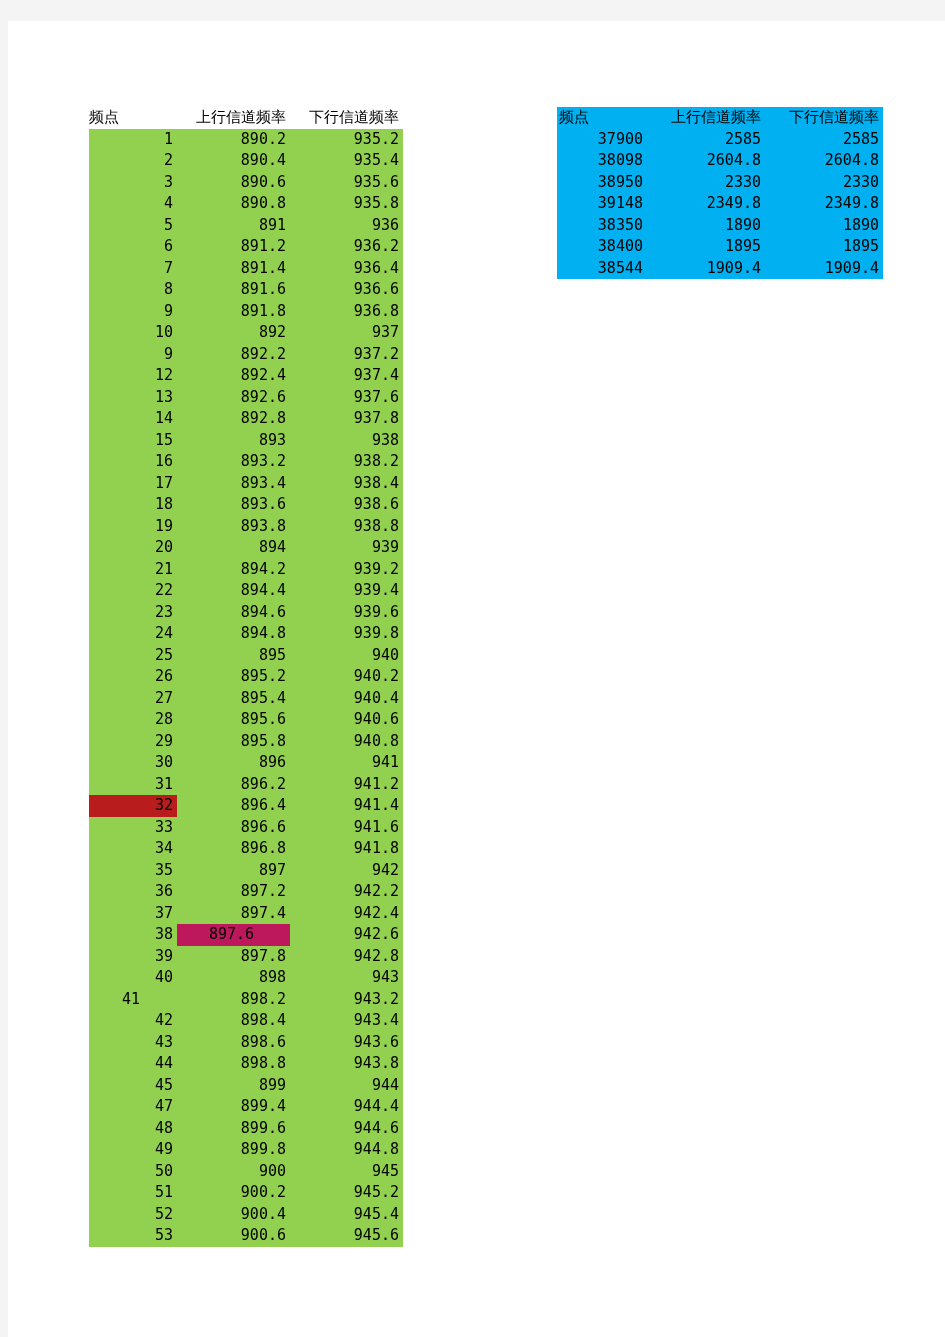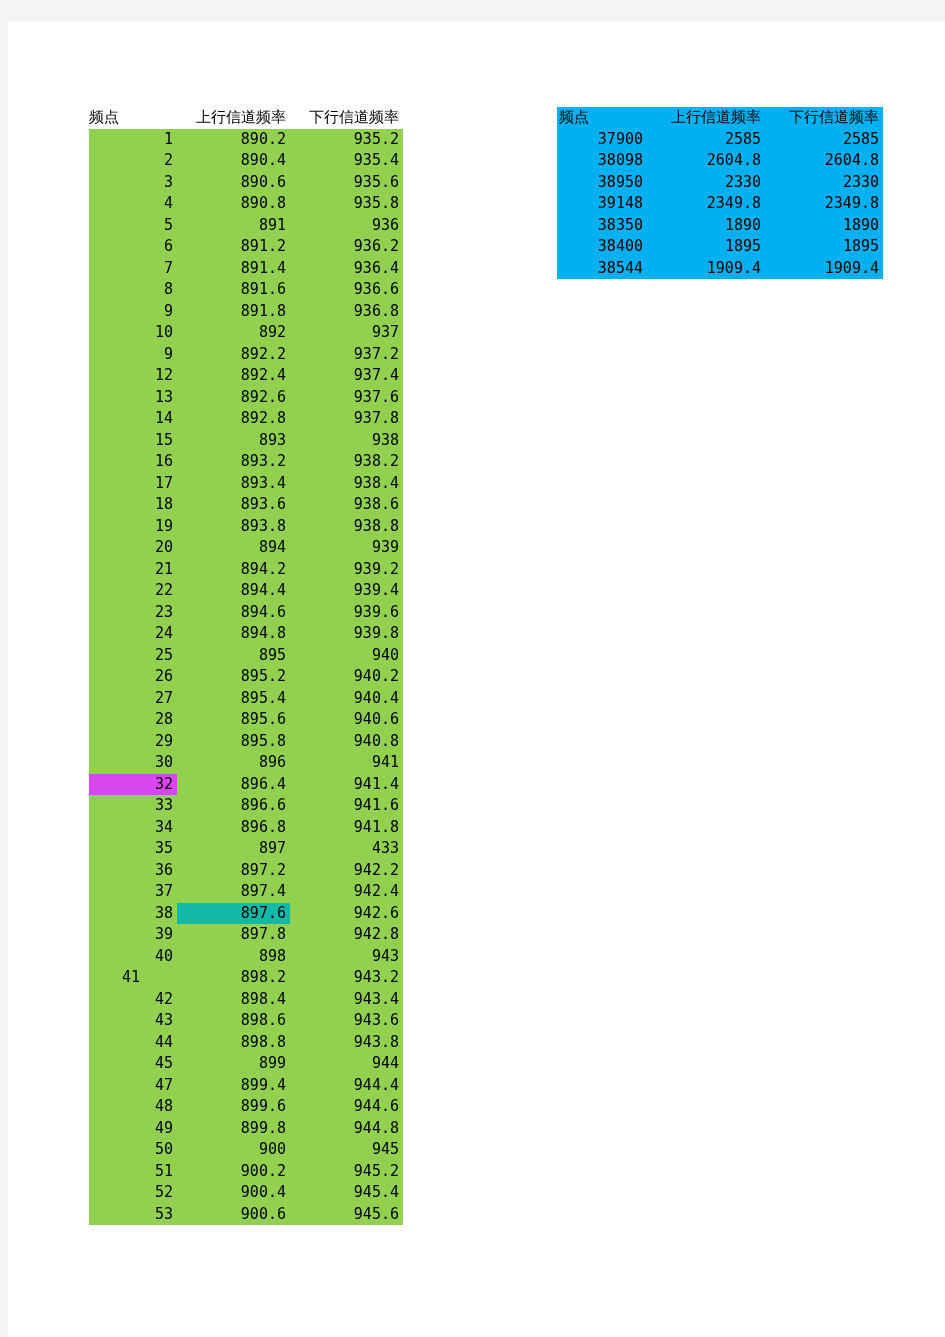--- a/index.html
+++ b/index.html
@@ -257,52 +257,57 @@
           <td style="background: rgb(146, 208, 80);">29</td>
           <td style="background: rgb(146, 208, 80);">895.8</td>
           <td style="background: rgb(146, 208, 80);">940.8</td>
         </tr>
         <tr>
           <td style="background: rgb(146, 208, 80);">30</td>
           <td style="background: rgb(146, 208, 80);">896</td>
           <td style="background: rgb(146, 208, 80);">941</td>
         </tr>
         <tr>
-          <td style="background: #d946ef;">32</td>
+          <td style="background: rgb(146, 208, 80);">31</td>
+          <td style="background: rgb(146, 208, 80);">896.2</td>
+          <td style="background: rgb(146, 208, 80);">941.2</td>
+        </tr>
+        <tr>
+          <td style="background: #b91c1c;">32</td>
           <td style="background: rgb(146, 208, 80);">896.4</td>
           <td style="background: rgb(146, 208, 80);">941.4</td>
         </tr>
         <tr>
           <td style="background: rgb(146, 208, 80);">33</td>
           <td style="background: rgb(146, 208, 80);">896.6</td>
           <td style="background: rgb(146, 208, 80);">941.6</td>
         </tr>
         <tr>
           <td style="background: rgb(146, 208, 80);">34</td>
           <td style="background: rgb(146, 208, 80);">896.8</td>
           <td style="background: rgb(146, 208, 80);">941.8</td>
         </tr>
         <tr>
           <td style="background: rgb(146, 208, 80);">35</td>
           <td style="background: rgb(146, 208, 80);">897</td>
-          <td style="background: rgb(146, 208, 80);">433</td>
+          <td style="background: rgb(146, 208, 80);">942</td>
         </tr>
         <tr>
           <td style="background: rgb(146, 208, 80);">36</td>
           <td style="background: rgb(146, 208, 80);">897.2</td>
           <td style="background: rgb(146, 208, 80);">942.2</td>
         </tr>
         <tr>
           <td style="background: rgb(146, 208, 80);">37</td>
           <td style="background: rgb(146, 208, 80);">897.4</td>
           <td style="background: rgb(146, 208, 80);">942.4</td>
         </tr>
         <tr>
           <td style="background: rgb(146, 208, 80);">38</td>
-          <td style="background: #14b8a6;">897.6</td>
+          <td style="background: #be185d; text-align: center;">897.6</td>
           <td style="background: rgb(146, 208, 80);">942.6</td>
         </tr>
         <tr>
           <td style="background: rgb(146, 208, 80);">39</td>
           <td style="background: rgb(146, 208, 80);">897.8</td>
           <td style="background: rgb(146, 208, 80);">942.8</td>
         </tr>
         <tr>
           <td style="background: rgb(146, 208, 80);">40</td>
           <td style="background: rgb(146, 208, 80);">898</td>

